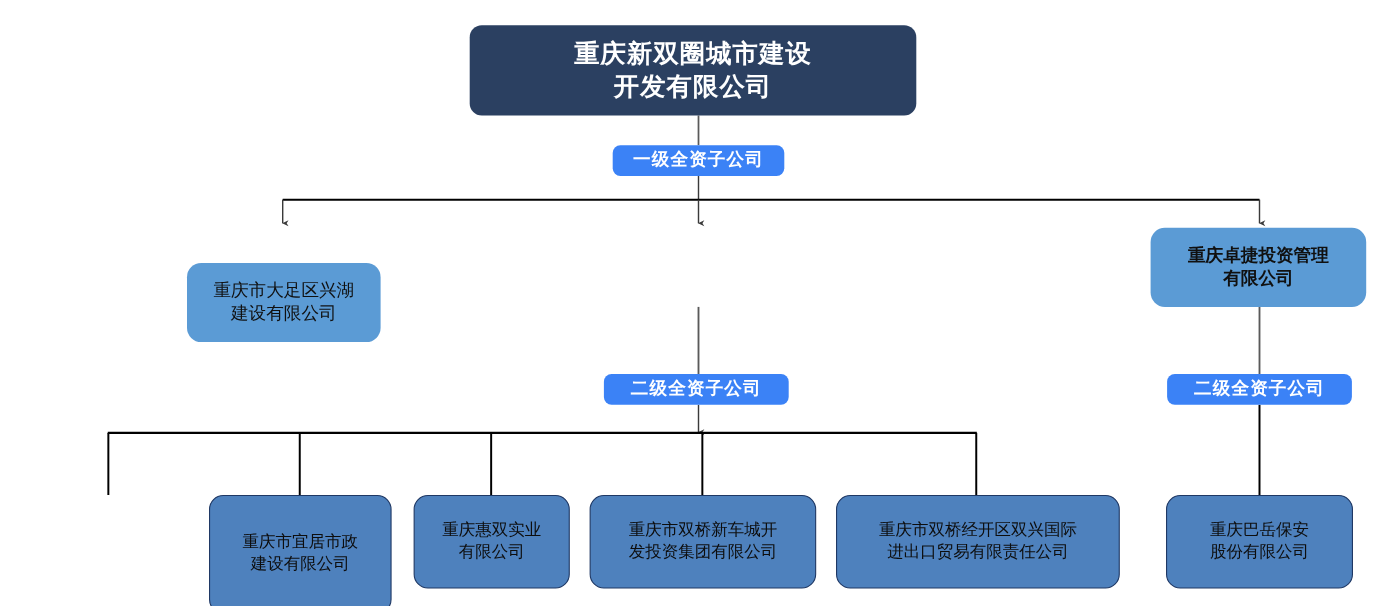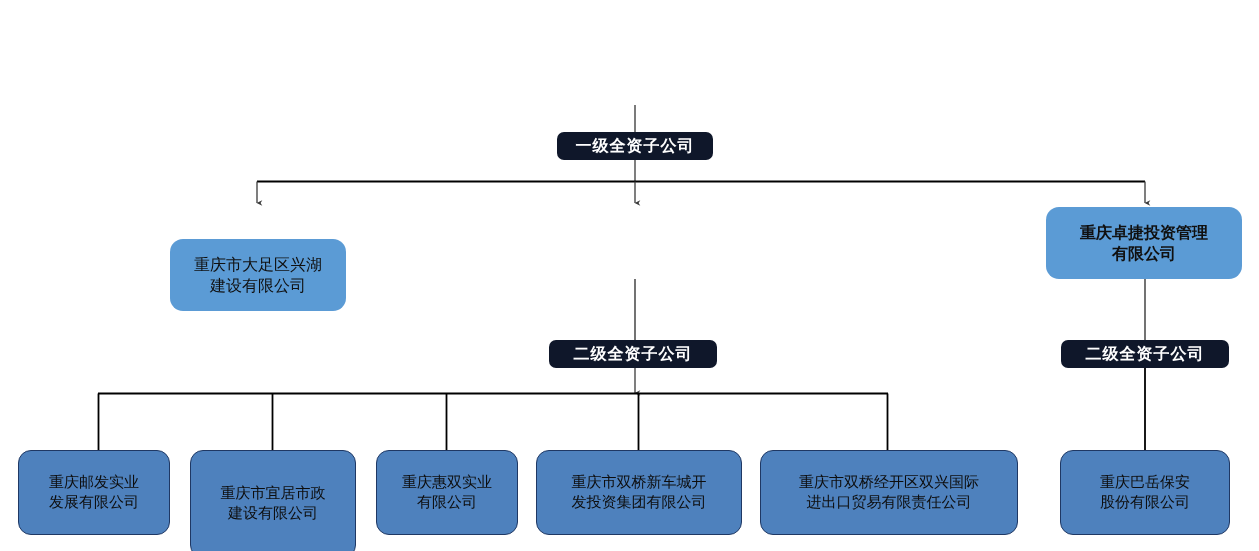--- a/index.html
+++ b/index.html
@@ -36,21 +36,21 @@
   }
   .node-root {
     background: #2B4061;
     color: #ffffff;
     border-radius: 11px;
     font-size: 23px;
     font-weight: bold;
     letter-spacing: 1px;
   }
   .node-tag {
-    background: #0f172a;
+    background: #3b82f6;
     color: #ffffff;
     border-radius: 7px;
     font-size: 16px;
     font-weight: bold;
     letter-spacing: 1px;
   }
   .node-tier1 {
     background: #5B9BD5;
     color: #101010;
     border-radius: 13px;
@@ -95,36 +95,36 @@
     <line x1="98.5" y1="393.5" x2="98.5" y2="450" stroke="#000000" stroke-width="1.8"></line>
     <line x1="272.5" y1="393.5" x2="272.5" y2="450" stroke="#000000" stroke-width="1.8"></line>
     <line x1="446.5" y1="393.5" x2="446.5" y2="450" stroke="#000000" stroke-width="1.8"></line>
     <line x1="638.5" y1="393.5" x2="638.5" y2="450" stroke="#000000" stroke-width="1.8"></line>
     <line x1="887.5" y1="393.5" x2="887.5" y2="450" stroke="#000000" stroke-width="1.8"></line>
 
     <line x1="1145" y1="279" x2="1145" y2="340" stroke="#5A5A5A" stroke-width="1.7"></line>
     <line x1="1145" y1="368" x2="1145" y2="450" stroke="#000000" stroke-width="1.8"></line>
   </svg>
 
+  <div class="node node-root" style="left:427px; top:23px; width:406px; height:82px;">重庆新双圈城市建设
+开发有限公司</div>
 
   <div class="node node-tag" style="left:557px; top:132px; width:156px; height:28px;">一级全资子公司</div>
 
   <div class="node node-tier1" style="left:170px; top:207px; width:176px; height:72px;margin-top:32px;">重庆市大足区兴湖
 建设有限公司</div>
 
 
   <div class="node node-tier1" style="left:1046px; top:207px; width:196px; height:72px;font-weight:bold;">重庆卓捷投资管理
 有限公司</div>
 
   <div class="node node-tag" style="left:549px; top:340px; width:168px; height:28px;">二级全资子公司</div>
 
   <div class="node node-tag" style="left:1061px; top:340px; width:168px; height:28px;">二级全资子公司</div>
 
-  <div class="node node-tier2" style="left:18px; top:450px; width:152px; height:85px;">重庆邮发实业
-发展有限公司</div>
 
   <div class="node node-tier2" style="left:190px; top:450px; width:166px; height:108px;">重庆市宜居市政
 建设有限公司</div>
 
   <div class="node node-tier2" style="left:376px; top:450px; width:142px; height:85px;">重庆惠双实业
 有限公司</div>
 
   <div class="node node-tier2" style="left:760px; top:450px; width:258px; height:85px;">重庆市双桥经开区双兴国际
 进出口贸易有限责任公司</div>
 

